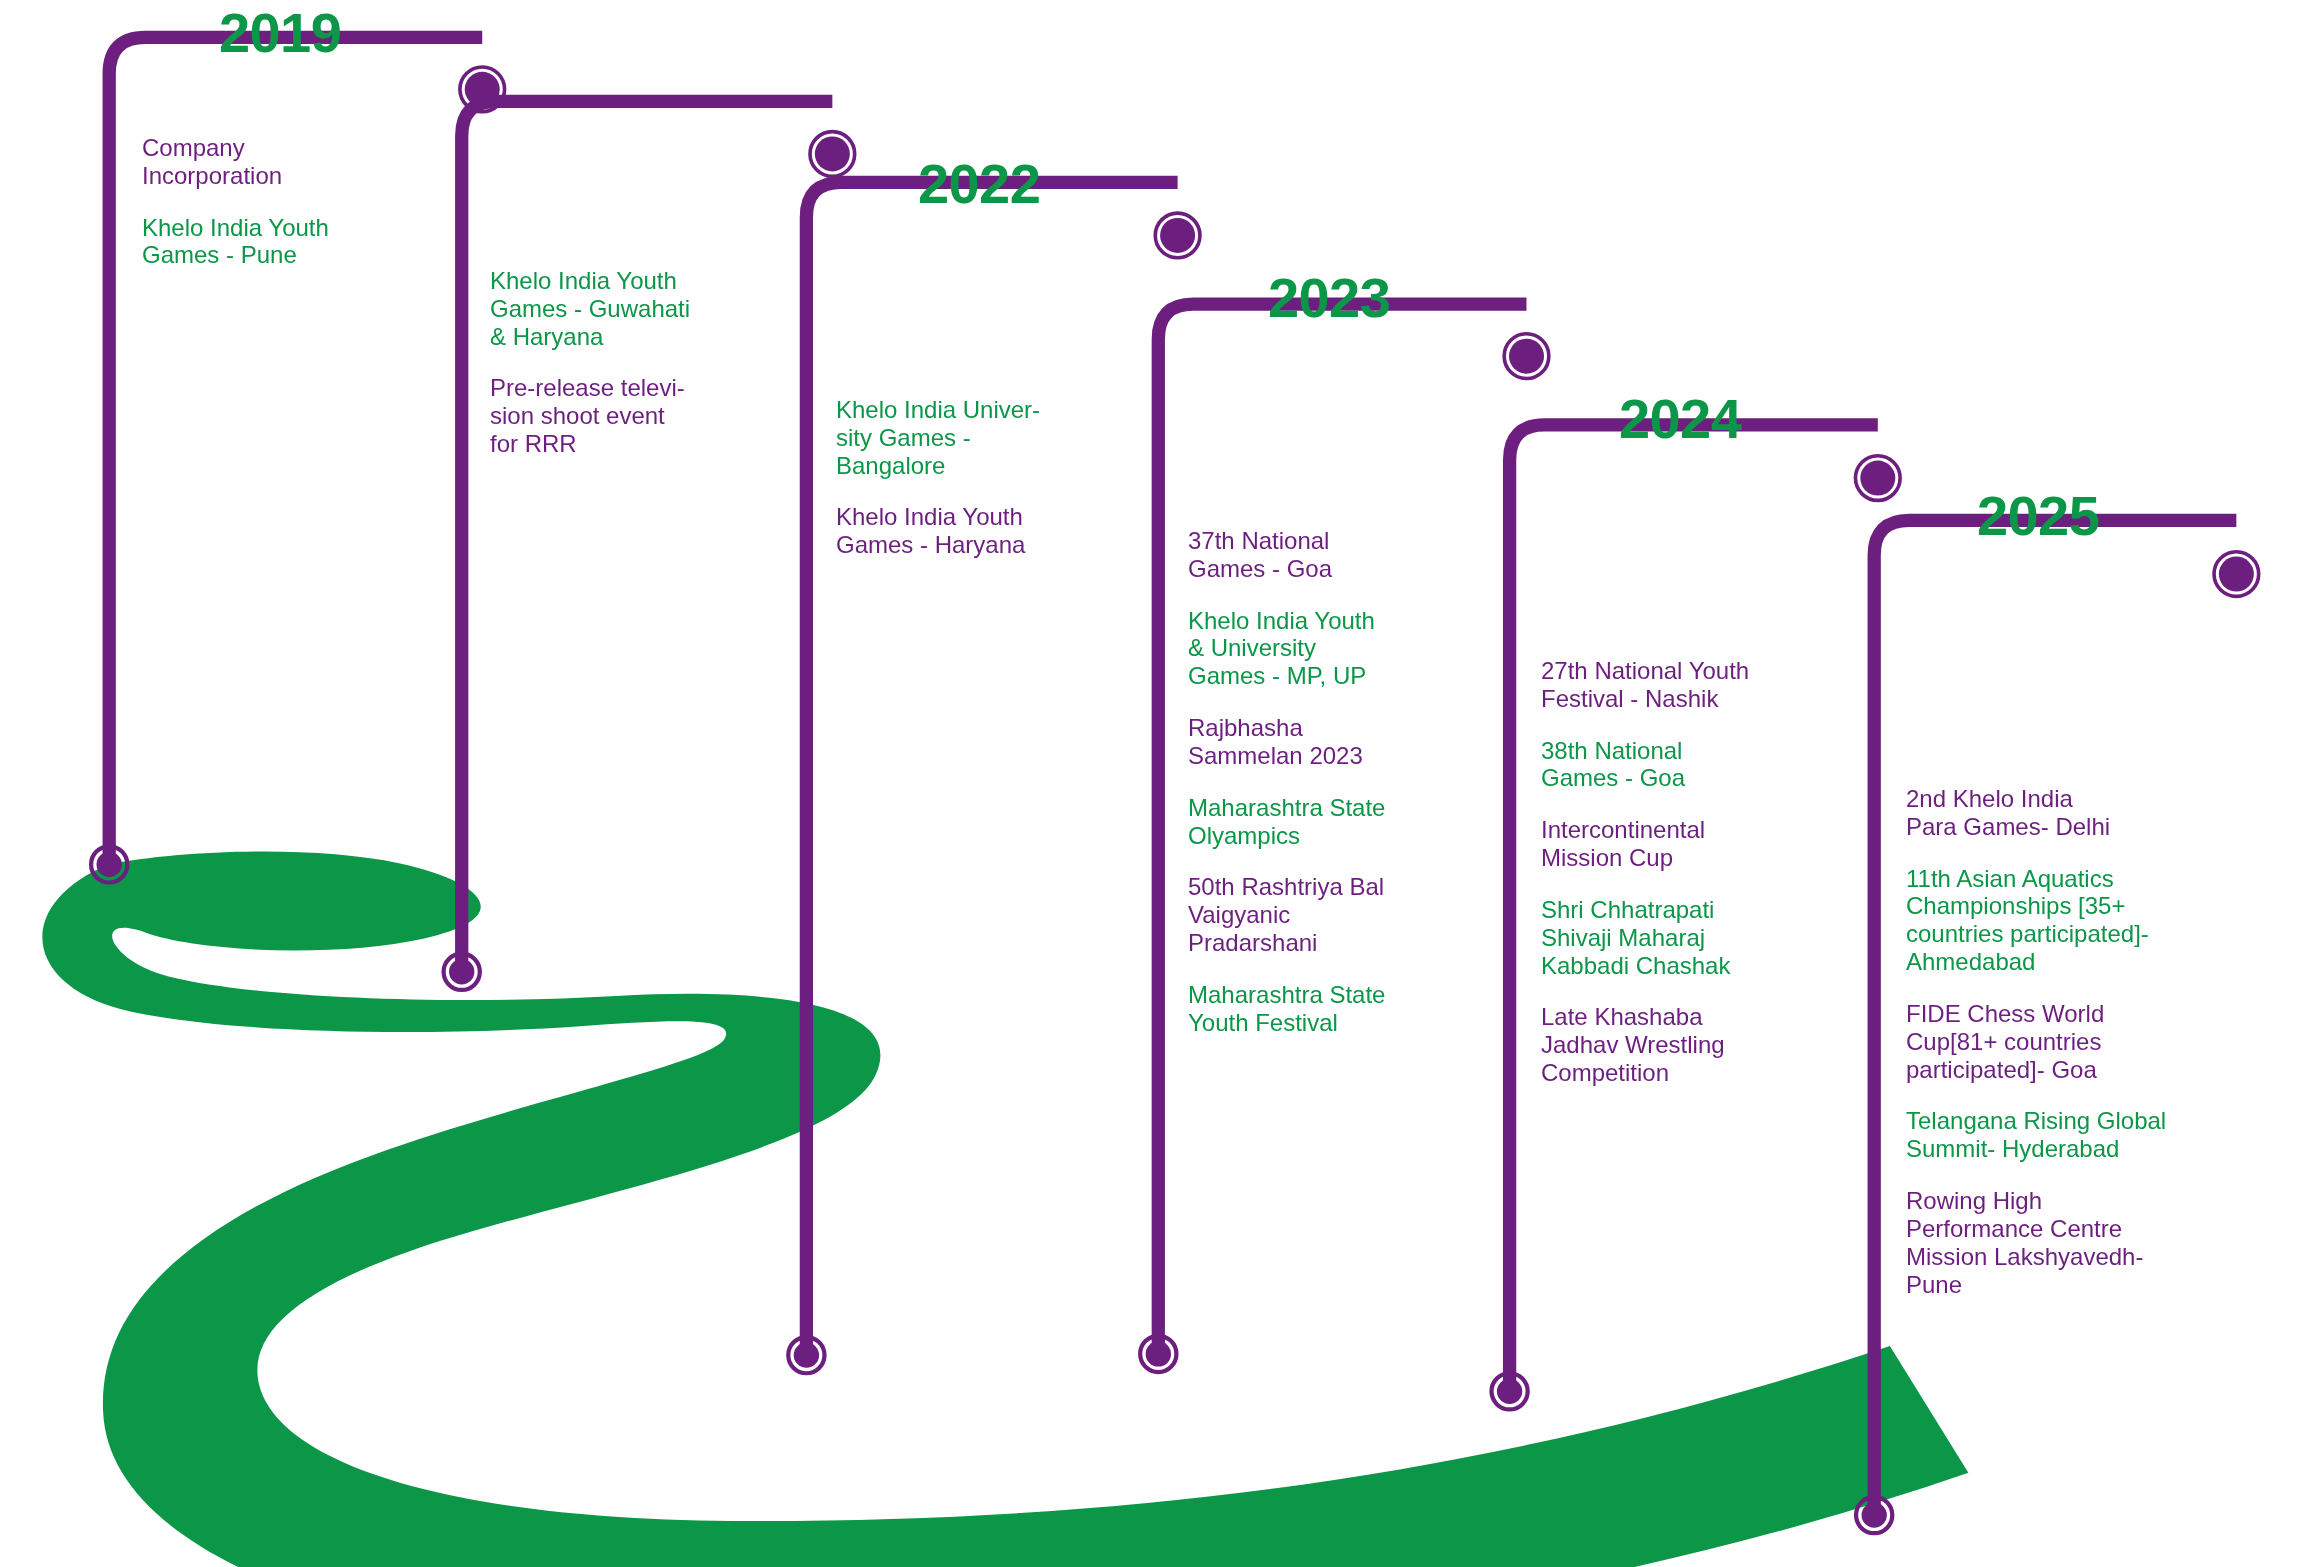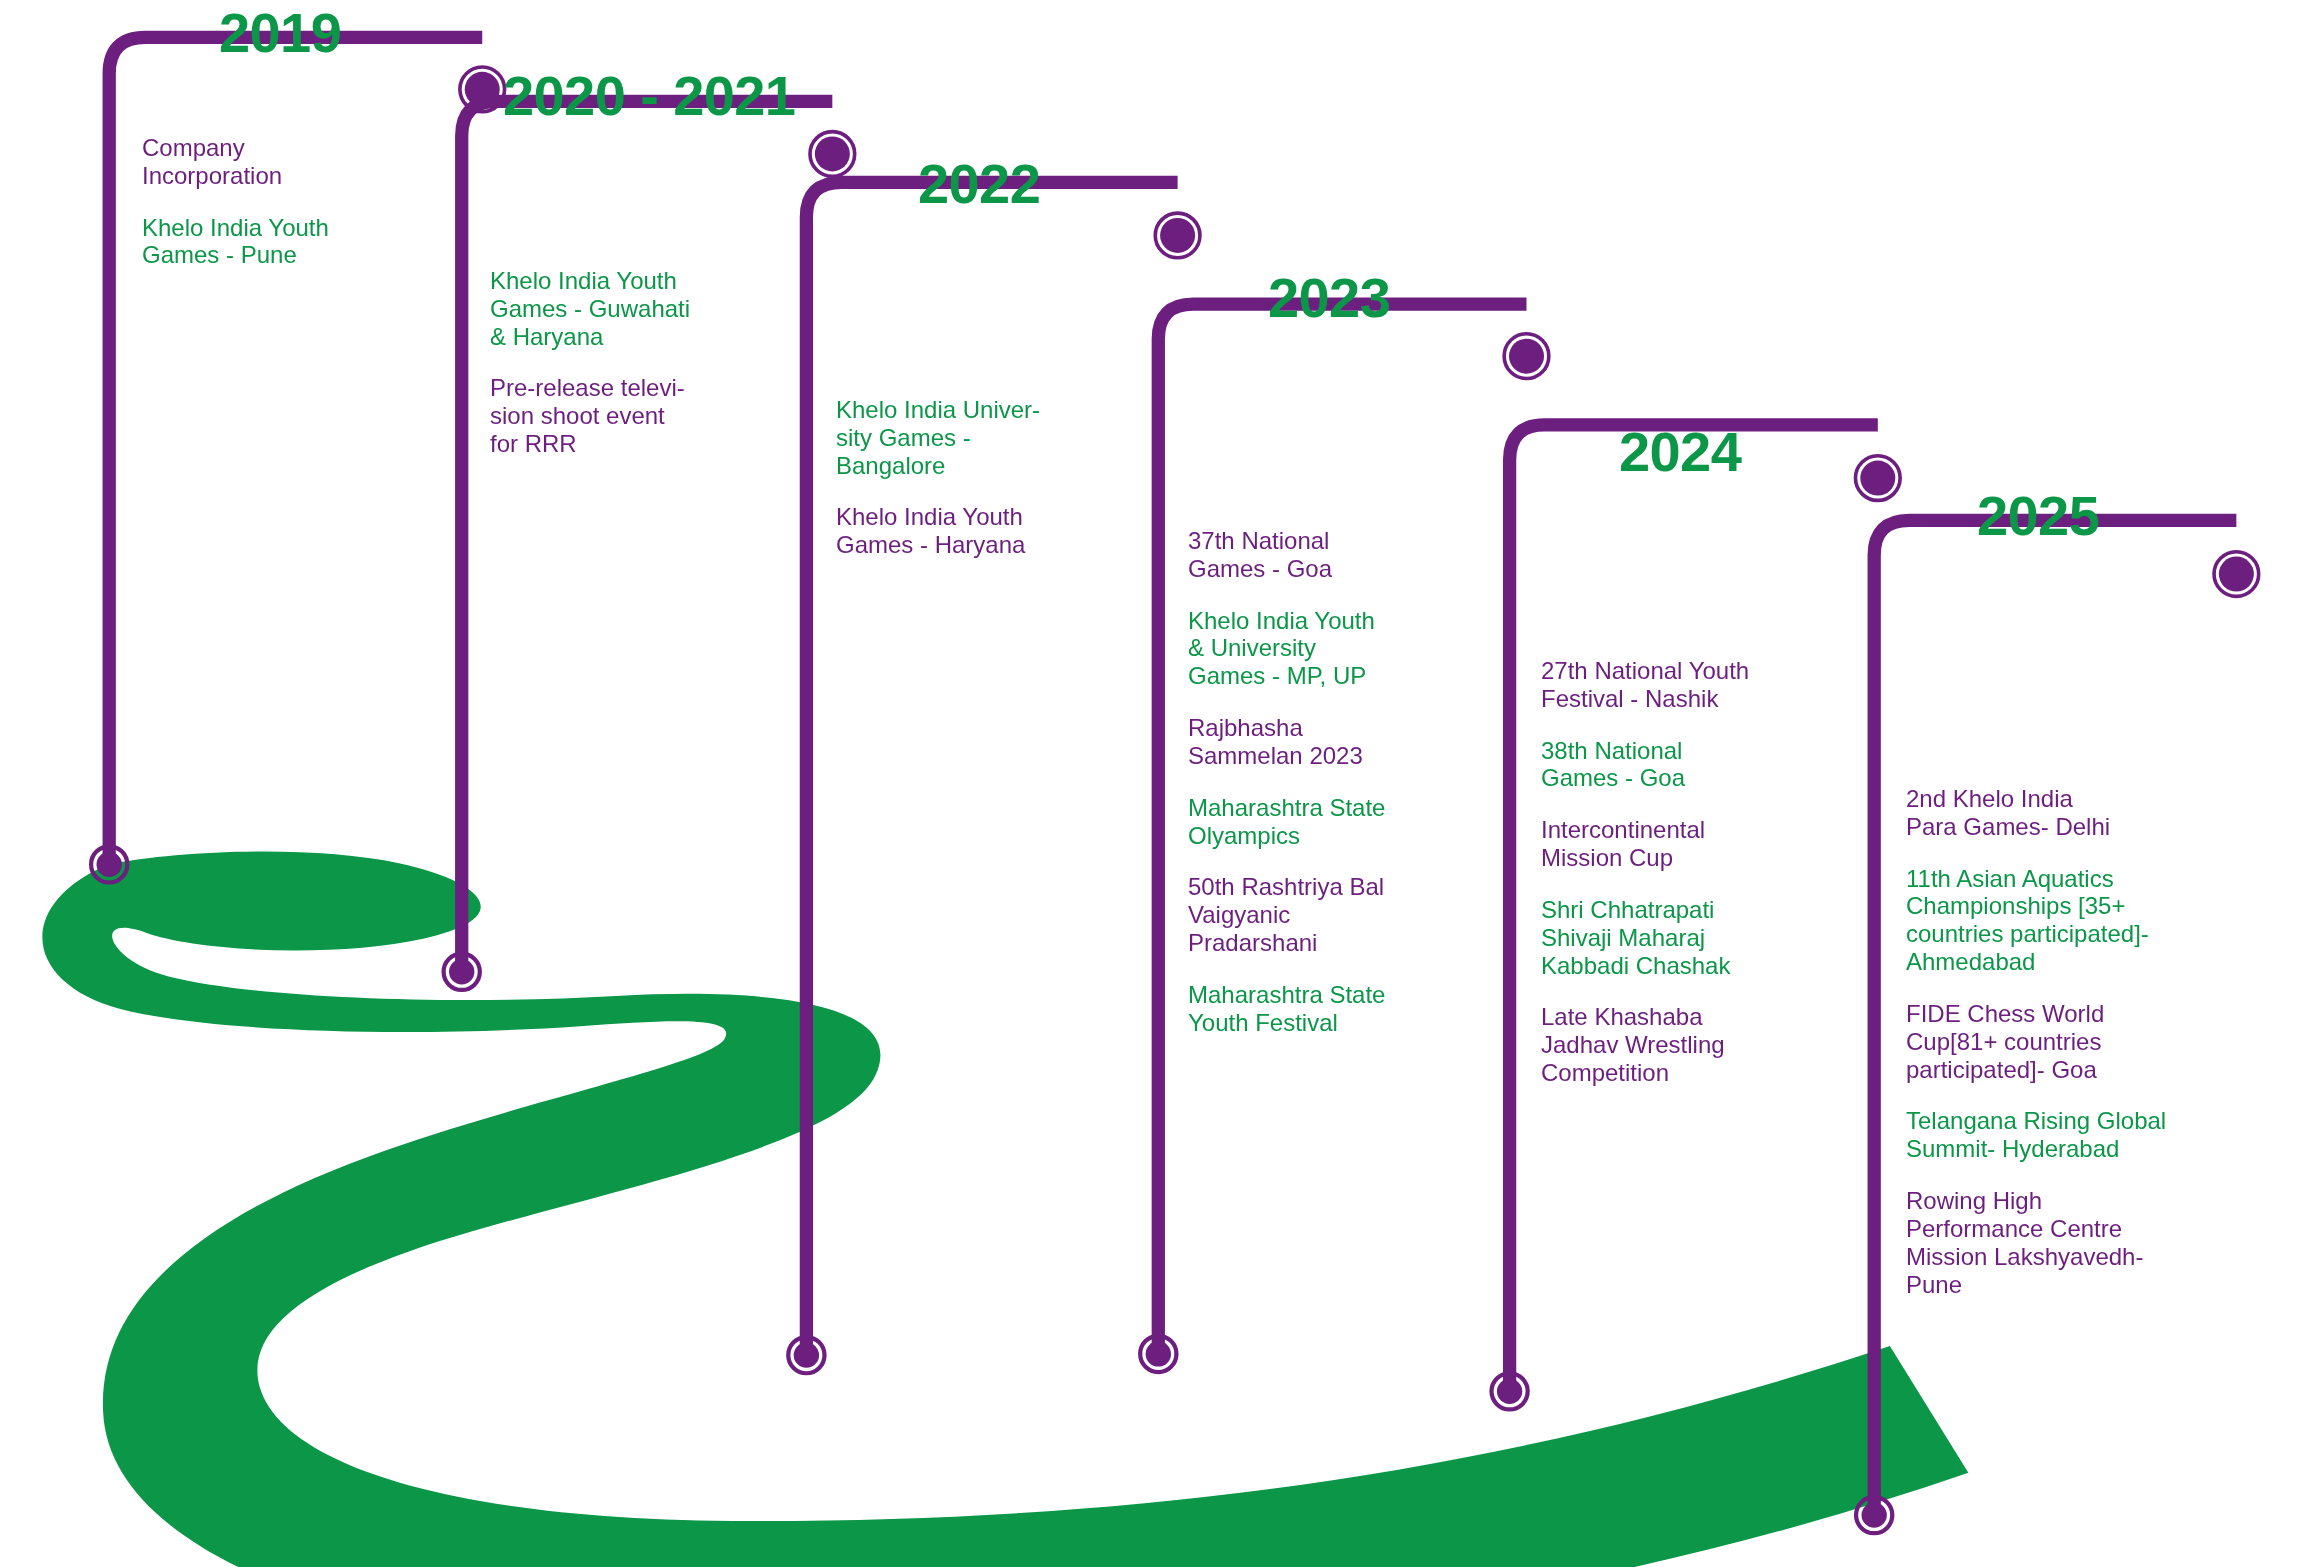--- a/index.html
+++ b/index.html
@@ -120,24 +120,23 @@
       <circle cx="2500" cy="2305" r="30" fill="none" stroke="#6c1f7e" stroke-width="7"></circle>
       <circle cx="2500" cy="2305" r="21" fill="#6c1f7e"></circle>
     </g>
     <g>
       <circle cx="3104" cy="2510" r="30" fill="none" stroke="#6c1f7e" stroke-width="7"></circle>
       <circle cx="3104" cy="2510" r="21" fill="#6c1f7e"></circle>
     </g>
   </svg>
 
   <div class="yearlabel" style="left:219px;top:4.8px;">2019</div>
-  <div class="yearlabel" style="left:503px;top:68px;">2020 - 2021</div>
   <div class="yearlabel" style="left:918px;top:156px;">2022</div>
   <div class="yearlabel" style="left:1268px;top:270px;">2023</div>
-  <div class="yearlabel" style="left:1619px;top:391px;margin-top:33px;">2024</div>
+  <div class="yearlabel" style="left:1619px;top:391px;">2024</div>
   <div class="yearlabel" style="left:1977px;top:488px;">2025</div>
 
   <div class="col" style="left:142px;top:134px;width:284px;">
     <div class="item p">Company
 Incorporation</div>
     <div class="item g">Khelo India Youth
 Games - Pune</div>
   </div>
 
   <div class="col" style="left:490px;top:267px;width:296px;">

